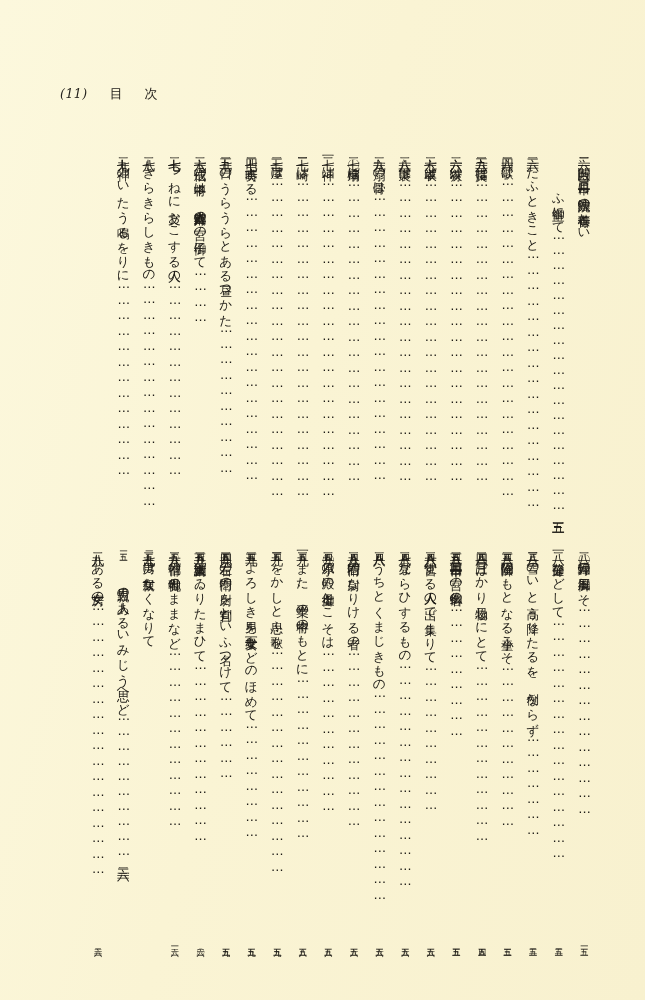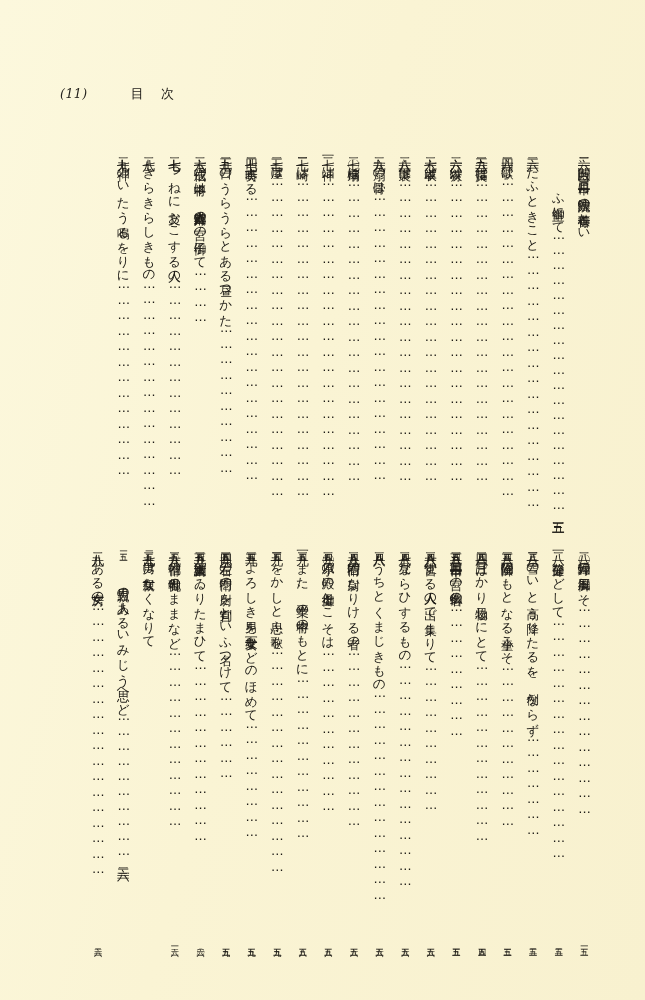--- a/index.html
+++ b/index.html
@@ -33,24 +33,23 @@
     gap: 22px;
     color: #23211c;
   }
   #header .folio {
     font-family: "DejaVu Serif", "Liberation Serif", serif;
     font-style: italic;
     font-size: 12.5px;
     letter-spacing: 0.5px;
   }
   #header .kanji-title {
-    font-family: Liberation Serif, serif;
+    font-family: Liberation Mono, monospace;
     font-size: 13px;
     letter-spacing: 7px;
-    margin-left: 21px;
   }
 
   
   .block {
     position: absolute;
     right: 48px;
     display: flex;
     flex-direction: row;      
     justify-content: flex-start;
   }

